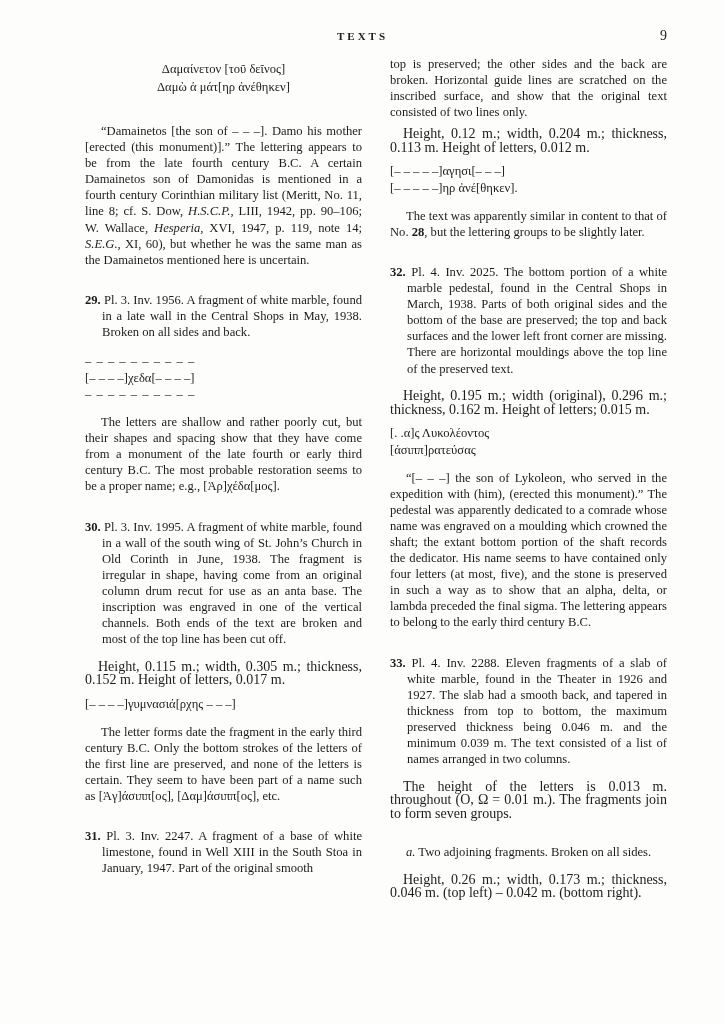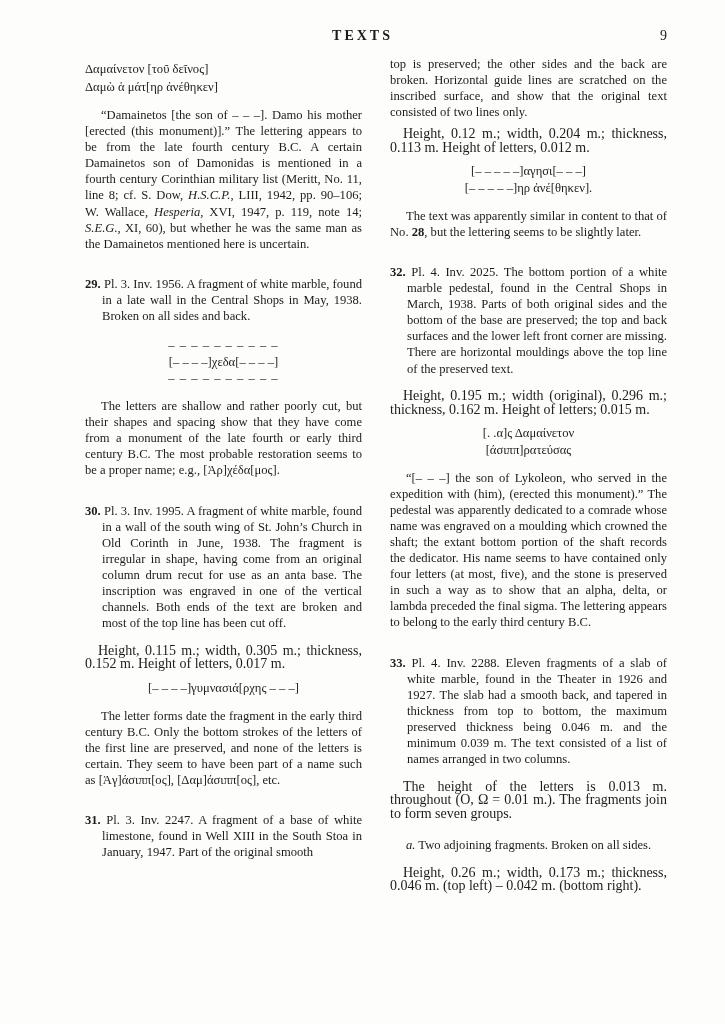--- a/index.html
+++ b/index.html
@@ -11,43 +11,43 @@
     background: #fdfdfb;
     color: #1c1c1c;
     font-family: "Liberation Serif", "DejaVu Serif", serif;
     font-size: 12.6px;
     line-height: 16.1px;
     overflow: hidden;
   }
   .running-head { position: absolute; top: 28px; left: 0; right: 0; height: 18px; }
   .head-title {
     position: absolute; left: 50%; transform: translateX(-50%);
-    font-weight: bold; letter-spacing: 3px; font-size: 14px;
+    font-weight: bold; letter-spacing: 3px; font-size: 11px;
   }
   .head-page { position: absolute; right: 58px; font-size: 14px; }
   .columns {
     position: absolute; top: 56px; left: 85px; width: 582px;
     display: flex; gap: 28px;
   }
   .col { width: 277px; }
-  .greek-block { margin: 4px 0 11px; line-height: 18px; }
+  .greek-block { text-align: center; margin: 4px 0 27px; line-height: 18px; }
   .para { text-align: justify; text-indent: 16px; margin: 0; }
   .para.noindent { text-indent: 0; }
   .entry { text-align: justify; padding-left: 17px; text-indent: -17px; margin-top: 24px; }
   .entry-num { font-weight: bold; }
   .metrics {
     font-size: 14px; line-height: 13.4px;
     text-align: justify; text-indent: 13px; margin: 7px 0 7px;
   }
-  .inscription { text-align: center; margin: 9px 0 11px; line-height: 16.8px; }
+  .inscription { text-align: left; margin: 9px 0 11px; line-height: 16.8px; }
   .dash-rule { letter-spacing: 1px; }
   .it { font-style: italic; }
   .bold { font-weight: bold; }
   .frag-label { font-style: italic; }
-  .subentry { text-align: justify; text-indent: 16px; margin-top: 17px; }
+  .subentry { text-align: justify; text-indent: 16px; margin-top: 24px; }
 </style>
 </head>
 <body>
 
 <div class="page">
 
   <div class="running-head">
     <span class="head-title">TEXTS</span>
     <span class="head-page">9</span>
   </div>
@@ -92,28 +92,28 @@
 
       <p class="para noindent">top is preserved; the other sides and the back are broken. Horizontal guide lines are scratched on the inscribed surface, and show that the original text consisted of two lines only.</p>
 
       <p class="metrics">Height, 0.12 m.; width, 0.204 m.; thickness, 0.113 m. Height of letters, 0.012 m.</p>
 
       <div class="inscription">
         <div>[– – – – –]αγησι[– – –]</div>
         <div>[– – – – –]ηρ ἀνέ[θηκεν].</div>
       </div>
 
-      <p class="para"><span>The text was apparently similar in content to that of No. </span><span class="bold">28</span><span>, but the lettering seems to be slightly later.</span></p>
+      <p class="para"><span>The text was apparently similar in content to that of No. </span><span class="bold">28</span><span>, but the lettering groups to be slightly later.</span></p>
 
       <p class="entry"><span class="entry-num">32.</span> <span>Pl. 4. Inv. 2025. The bottom portion of a white marble pedestal, found in the Central Shops in March, 1938. Parts of both original sides and the bottom of the base are preserved; the top and back surfaces and the lower left front corner are missing. There are horizontal mouldings above the top line of the preserved text.</span></p>
 
       <p class="metrics">Height, 0.195 m.; width (original), 0.296 m.; thickness, 0.162 m. Height of letters; 0.015 m.</p>
 
       <div class="inscription">
-        <div>[. .α]ς Δαμαίνετον</div>
+        <div>[. .α]ς Λυκολέοντος</div>
         <div>[άσιππ]ρατεύσας</div>
       </div>
 
       <p class="para">“[– – –] the son of Lykoleon, who served in the expedition with (him), (erected this monument).” The pedestal was apparently dedicated to a comrade whose name was engraved on a moulding which crowned the shaft; the extant bottom portion of the shaft records the dedicator. His name seems to have contained only four letters (at most, five), and the stone is preserved in such a way as to show that an alpha, delta, or lambda preceded the final sigma. The lettering appears to belong to the early third century B.C.</p>
 
       <p class="entry"><span class="entry-num">33.</span> <span>Pl. 4. Inv. 2288. Eleven fragments of a slab of white marble, found in the Theater in 1926 and 1927. The slab had a smooth back, and tapered in thickness from top to bottom, the maximum preserved thickness being 0.046 m. and the minimum 0.039 m. The text consisted of a list of names arranged in two columns.</span></p>
 
       <p class="metrics">The height of the letters is 0.013 m. throughout (Ο, Ω = 0.01 m.). The fragments join to form seven groups.</p>
 
       <p class="subentry"><span class="frag-label">a.</span><span> Two adjoining fragments. Broken on all sides.</span></p>

